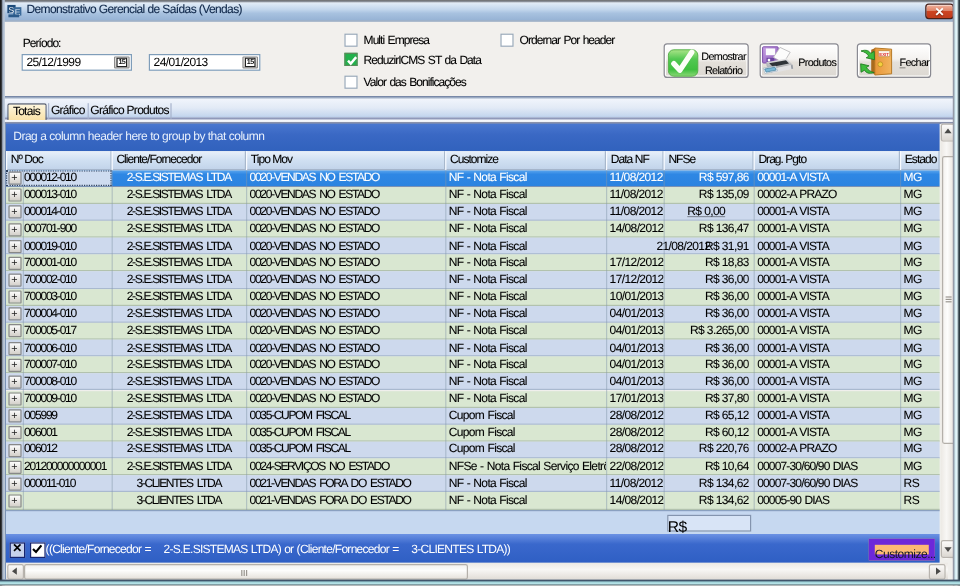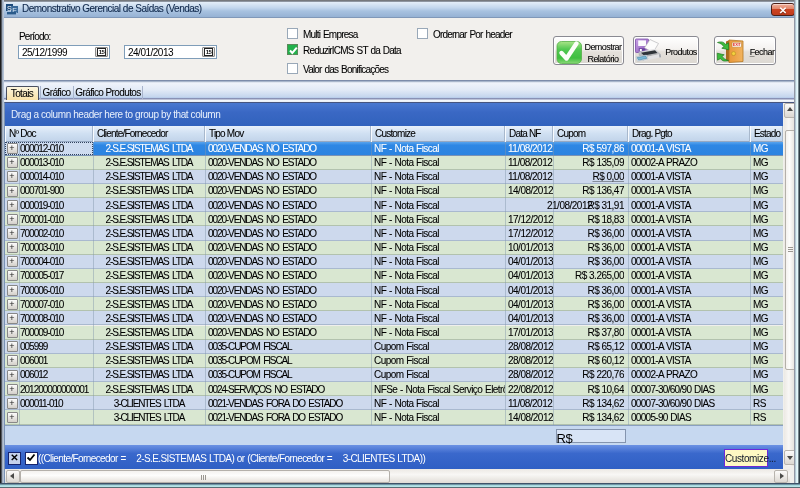--- a/index.html
+++ b/index.html
@@ -64,21 +64,21 @@
 .colsep{position:absolute;width:1px;background:rgba(130,150,170,0.45)}
 
 #gfooter{position:absolute;left:5px;top:424.6px;width:778px;height:20.8px;background:#c6d8f0;border-top:1px solid #8aa0c0}
 #totbox{position:absolute;left:555.5px;top:429px;width:70px;height:13.5px;background:#d8e4f6;border:1px solid #8494ae}
 #totbox span{position:absolute;right:3px;top:1px;font-size:13px;letter-spacing:-0.5px;color:#000}
 
 #filterbar{position:absolute;left:5px;top:445.4px;width:778px;height:23.6px;background:linear-gradient(#6c92e4 0%,#3a68cc 35%,#2f5fc4 100%)}
 #fx{position:absolute;left:8px;top:451.5px;width:13px;height:13px;background:#c6d2ec;border:1.5px solid #16246e;color:#000;font-size:10px;font-weight:bold;line-height:10px;text-align:center}
 #fcb{position:absolute;left:24.5px;top:451.5px;width:13px;height:13px;background:#fff;border:1.5px solid #16246e}
 #ftext{position:absolute;left:38px;top:453px;font-size:10px;letter-spacing:-0.6px;word-spacing:0.5px;color:#fff;white-space:pre}
-#custbtn{position:absolute;left:724px;top:448.5px;width:44px;height:18.5px;background:#fef9c3;border:1px solid #6d28d9}
+#custbtn{position:absolute;left:724px;top:448.5px;width:55px;height:18.5px;background:#fdba74;border:5px solid #6d28d9}
 #custbtn span{position:absolute;left:0;right:0;top:3px;text-align:center;font-size:10px;letter-spacing:-0.4px;color:#101828}
 
 #vsb{position:absolute;left:784px;top:102.5px;width:12px;height:363.5px;background:linear-gradient(90deg,#ece9e4,#f8f7f5 40%,#e0dcd6)}
 #vsb-up,#vsb-dn{position:absolute;left:784px;width:12px;height:15px;background:linear-gradient(#fcfbfa,#dcd8d2);border:1px solid #b8b4ae;border-radius:2px}
 #vsb-th{position:absolute;left:784.5px;top:130px;width:11px;height:240px;background:linear-gradient(90deg,#f4f2ef,#fdfdfc 40%,#e6e2dc);border:1px solid #b4b0aa;border-radius:2px}
 #hsb{position:absolute;left:5px;top:469px;width:785px;height:14px;background:linear-gradient(#ece9e4,#f8f7f5 40%,#e0dcd6)}
 #hsb-l,#hsb-r{position:absolute;top:470px;width:14px;height:12.5px;background:linear-gradient(#fcfbfa,#dcd8d2);border:1px solid #b8b4ae;border-radius:2px}
 #hsb-th{position:absolute;left:20px;top:470px;width:370px;height:12.5px;background:linear-gradient(#f4f2ef,#fdfdfc 40%,#e6e2dc);border:1px solid #b4b0aa;border-radius:2px}
 .arr{position:absolute;width:0;height:0}
 .grip-v{position:absolute;left:787.5px;width:5px;height:1px;background:#9a9690;box-shadow:0 2px 0 #9a9690,0 4px 0 #9a9690}
@@ -197,21 +197,21 @@
 <div id="grid"></div>
 <div id="grouppanel">
     <span>Drag a column header here to group by that column</span>
   </div>
 <div id="ghead"></div>
 <div class="hcell" style="left:5px;width:88px">Nº Doc</div>
 <div class="hcell" style="left:93px;width:112px">Cliente/Fornecedor</div>
 <div class="hcell" style="left:205px;width:166px">Tipo Mov</div>
 <div class="hcell" style="left:371px;width:134px">Customize</div>
 <div class="hcell" style="left:505px;width:48px">Data NF</div>
-<div class="hcell" style="left:553px;width:75px">Cupom</div>
+<div class="hcell" style="left:553px;width:75px">NFSe</div>
 <div class="hcell" style="left:628px;width:122px">Drag. Pgto</div>
 <div class="hcell" style="left:750px;width:33px">Estado</div>
 <div class="row rs" style="top:141.5px;height:14.2px"></div>
 <div class="focuscell" style="top:141.5px;height:13.2px"></div>
 <div class="exp" style="top:143.1px">+</div>
 <div class="cell ct lsnum" style="left:20px;top:141.5px;height:14.2px;width:70px">000012-010</div>
 <div class="cell ct-sel lscap" style="left:93px;top:141.5px;height:14.2px;width:112px;text-align:center;">2-S.E.SISTEMAS LTDA</div>
 <div class="cell ct-sel lscap" style="left:208px;top:141.5px;height:14.2px;width:163px;text-align:left;">0020-VENDAS NO ESTADO</div>
 <div class="cell ct-sel lsmix" style="left:374px;top:141.5px;height:14.2px;width:131px;text-align:left;">NF - Nota Fiscal</div>
 <div class="cell ct-sel lsnum2" style="left:508px;top:141.5px;height:14.2px;width:45px;text-align:left;">11/08/2012</div>
@@ -228,21 +228,21 @@
 <div class="cell ct lsnum2" style="left:553px;top:155.7px;height:14.2px;width:71px;text-align:right;">R$ 135,09</div>
 <div class="cell ct lscond" style="left:631px;top:155.7px;height:14.2px;width:119px;text-align:left;">00002-A PRAZO</div>
 <div class="cell ct lsnum2" style="left:753px;top:155.7px;height:14.2px;width:30px;text-align:left;">MG</div>
 <div class="row rb" style="top:169.8px;height:14.2px"></div>
 <div class="exp" style="top:171.4px">+</div>
 <div class="cell ct lsnum" style="left:20px;top:169.8px;height:14.2px;width:70px">000014-010</div>
 <div class="cell ct lscap" style="left:93px;top:169.8px;height:14.2px;width:112px;text-align:center;">2-S.E.SISTEMAS LTDA</div>
 <div class="cell ct lscap" style="left:208px;top:169.8px;height:14.2px;width:163px;text-align:left;">0020-VENDAS NO ESTADO</div>
 <div class="cell ct lsmix" style="left:374px;top:169.8px;height:14.2px;width:131px;text-align:left;">NF - Nota Fiscal</div>
 <div class="cell ct lsnum2" style="left:508px;top:169.8px;height:14.2px;width:45px;text-align:left;">11/08/2012</div>
-<div class="cell ct lsnum2" style="left:553px;top:169.8px;height:14.2px;width:71px;text-align:right;text-decoration:underline;">R$ 0,00</div>
+<div class="cell ct lsnum2" style="left:553px;top:169.8px;height:14.2px;width:71px;text-align:center;text-decoration:underline;">R$ 0,00</div>
 <div class="cell ct lscond" style="left:631px;top:169.8px;height:14.2px;width:119px;text-align:left;">00001-A VISTA</div>
 <div class="cell ct lsnum2" style="left:753px;top:169.8px;height:14.2px;width:30px;text-align:left;">MG</div>
 <div class="row rg" style="top:183.9px;height:14.2px"></div>
 <div class="exp" style="top:185.5px">+</div>
 <div class="cell ct lsnum" style="left:20px;top:183.9px;height:14.2px;width:70px">000701-900</div>
 <div class="cell ct lscap" style="left:93px;top:183.9px;height:14.2px;width:112px;text-align:center;">2-S.E.SISTEMAS LTDA</div>
 <div class="cell ct lscap" style="left:208px;top:183.9px;height:14.2px;width:163px;text-align:left;">0020-VENDAS NO ESTADO</div>
 <div class="cell ct lsmix" style="left:374px;top:183.9px;height:14.2px;width:131px;text-align:left;">NF - Nota Fiscal</div>
 <div class="cell ct lsnum2" style="left:508px;top:183.9px;height:14.2px;width:45px;text-align:left;">14/08/2012</div>
 <div class="cell ct lsnum2" style="left:553px;top:183.9px;height:14.2px;width:71px;text-align:right;">R$ 136,47</div>

